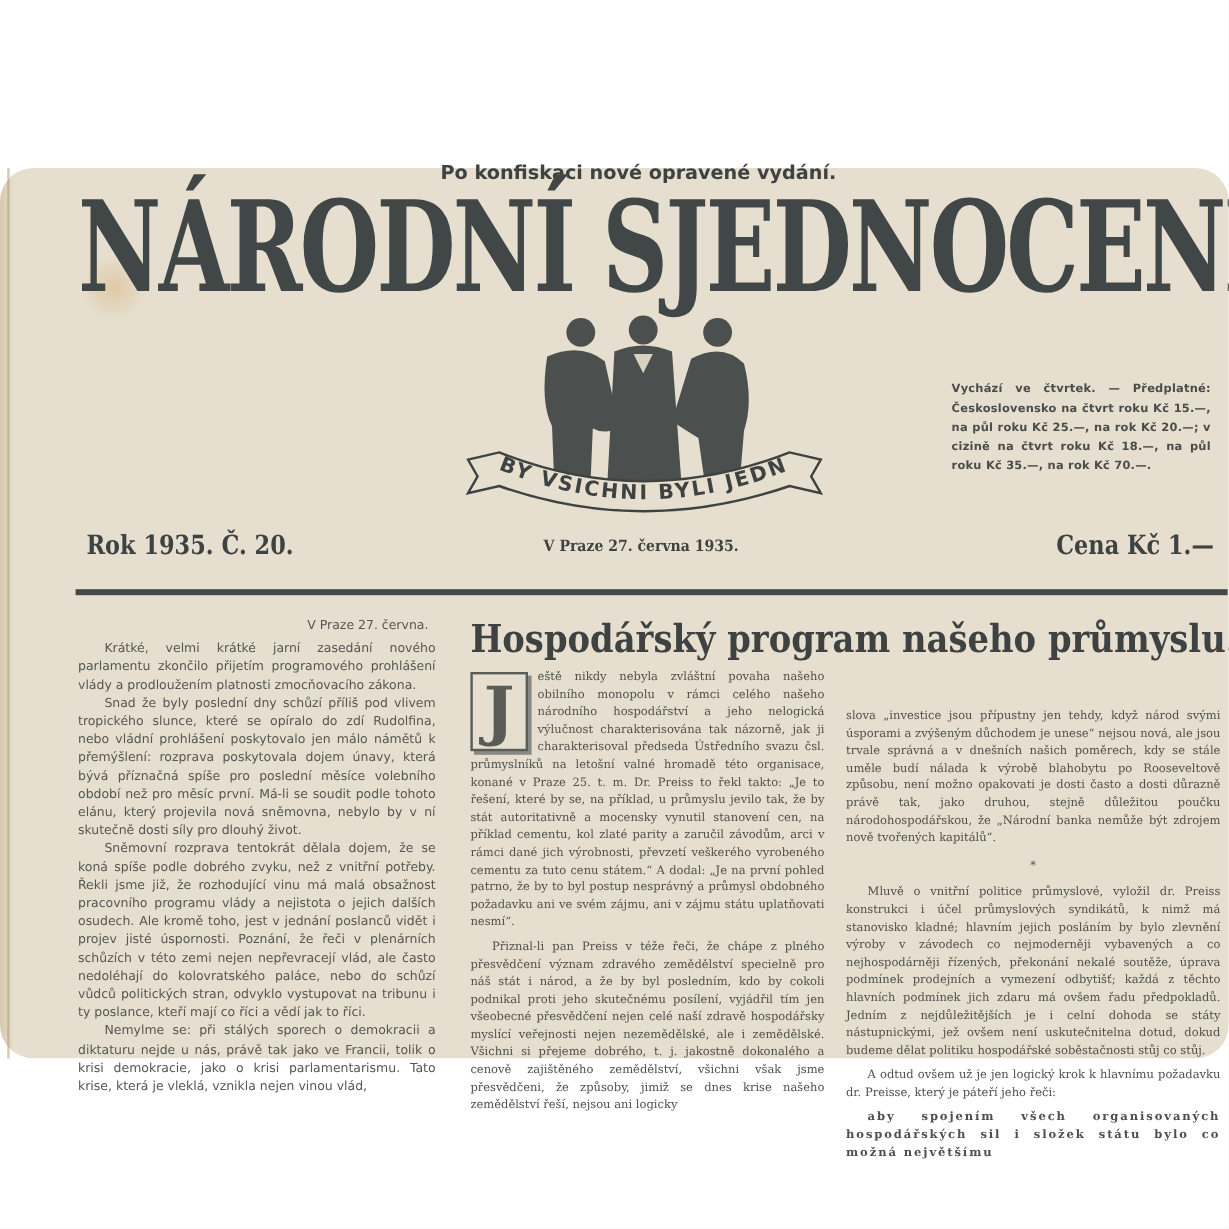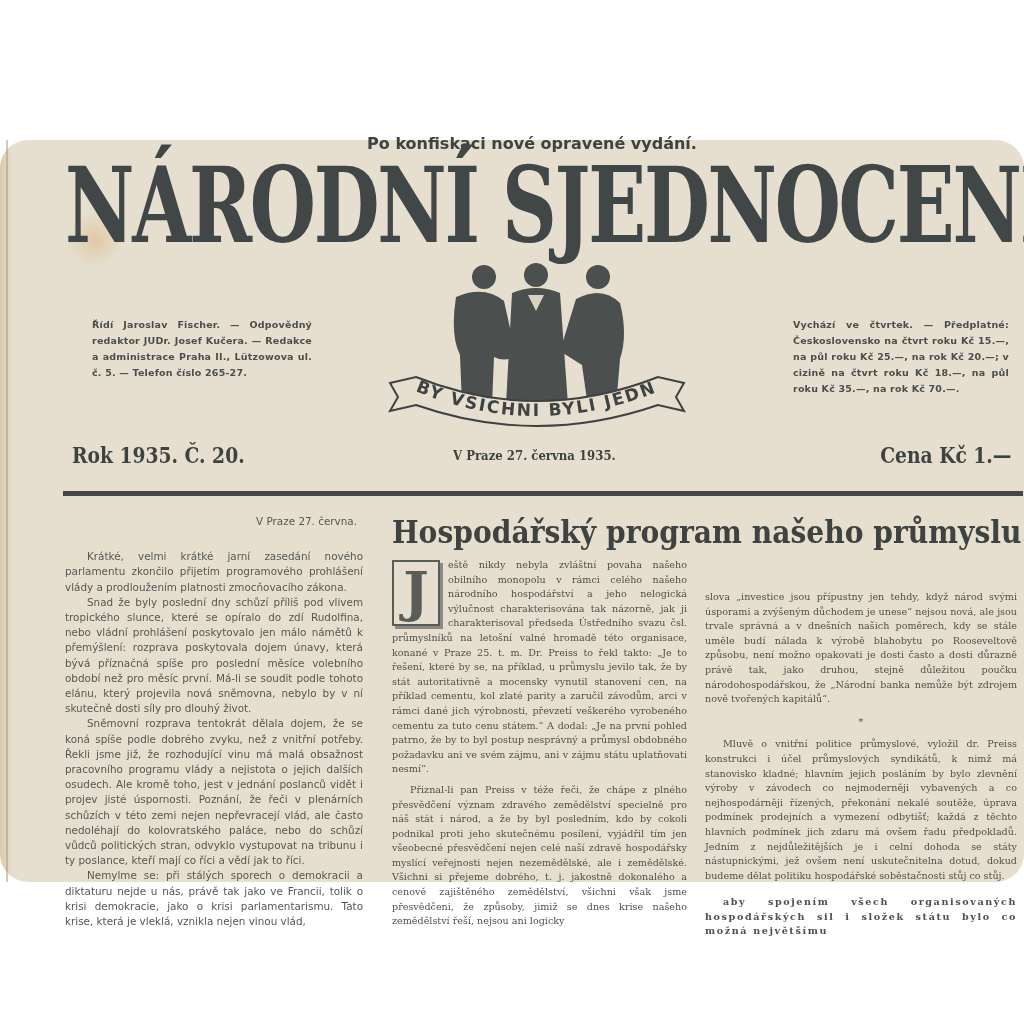--- a/index.html
+++ b/index.html
@@ -42,21 +42,21 @@
   .dateline .cena { position:absolute; right:12px; top:0; font-size:22px; transform:scaleX(0.85); transform-origin:right; }
   .rule { position:absolute; left:63px; top:351px; width:960px; height:5px; background:#444846; }
   .col {
     position:absolute; text-align:justify; color:#4a4c49;
   }
   .col p { margin:0; text-indent:22px; }
   .col-left {
     left:65px; top:374px; width:298px;
     font-family:"DejaVu Sans", sans-serif; font-size:10.4px; line-height:15.2px; color:#555753;
   }
-  .col-left .dl { text-align:right; text-indent:0; padding-right:6px; margin-bottom:20px; }
+  .col-left .dl { text-align:right; text-indent:0; padding-right:6px; margin-bottom:4px; }
   .headline {
     position:absolute; left:392px; top:373px; width:640px;
     font-family:"DejaVu Serif", serif; font-weight:bold; font-size:32px; color:#3e4241;
     transform:scaleX(0.88); transform-origin:left top; white-space:nowrap;
   }
   .col-mid {
     left:392px; top:418px; width:295px;
     font-family:"DejaVu Serif", serif; font-size:9.6px; line-height:14.6px; color:#4e504c;
   }
   .col-mid p { text-indent:18px; }
@@ -78,21 +78,20 @@
 </style>
 </head>
 <body>
 
 <div class="paper">
 
   <div class="kicker">Po konfiskaci nové opravené vydání.</div>
 
   <div class="masthead">NÁRODNÍ SJEDNOCENÍ</div>
 
-  <div class="info info-left">Řídí Jaroslav Fischer. — Odpovědný redaktor JUDr. Josef Kučera. — Redakce a administrace Praha II., Lützowova ul. č. 5. — Telefon číslo 265-27.</div>
 
   <svg class="emblem" viewBox="0 0 322 185">
     <g fill="#4b4f4d">
 
       <circle cx="108" cy="22" r="12"></circle>
       <path d="M80 42 Q108 30 128 46 L140 100 Q130 108 118 102 L116 150 L86 150 L84 100 Q74 80 80 42 Z"></path>
 
       <circle cx="160" cy="20" r="12"></circle>
       <path d="M136 38 Q160 28 184 38 L192 150 L130 150 Z"></path>
       <path d="M152 40 L160 56 L168 40 Z" fill="#d9d2c2"></path>
@@ -133,16 +132,17 @@
     <p style="text-indent:0"><span class="dropcap">J</span><span>eště nikdy nebyla zvláštní povaha našeho obilního monopolu v rámci celého našeho národního hospodářství a jeho nelogická výlučnost charakterisována tak názorně, jak ji charakterisoval předseda Ústředního svazu čsl. průmyslníků na letošní valné hromadě této organisace, konané v Praze 25. t. m. Dr. Preiss to řekl takto: „Je to řešení, které by se, na příklad, u průmyslu jevilo tak, že by stát autoritativně a mocensky vynutil stanovení cen, na příklad cementu, kol zlaté parity a zaručil závodům, arci v rámci dané jich výrobnosti, převzetí veškerého vyrobeného cementu za tuto cenu státem.“ A dodal: „Je na první pohled patrno, že by to byl postup nesprávný a průmysl obdobného požadavku ani ve svém zájmu, ani v zájmu státu uplatňovati nesmí“.</span></p>
     <div class="gap"></div>
     <p>Přiznal-li pan Preiss v téže řeči, že chápe z plného přesvědčení význam zdravého zemědělství specielně pro náš stát i národ, a že by byl posledním, kdo by cokoli podnikal proti jeho skutečnému posílení, vyjádřil tím jen všeobecné přesvědčení nejen celé naší zdravě hospodářsky myslící veřejnosti nejen nezemědělské, ale i zemědělské. Všichni si přejeme dobrého, t. j. jakostně dokonalého a cenově zajištěného zemědělství, všichni však jsme přesvědčeni, že způsoby, jimiž se dnes krise našeho zemědělství řeší, nejsou ani logicky</p>
   </div>
 
   <div class="col col-right">
     <p class="first">slova „investice jsou přípustny jen tehdy, když národ svými úsporami a zvýšeným důchodem je unese“ nejsou nová, ale jsou trvale správná a v dnešních našich poměrech, kdy se stále uměle budí nálada k výrobě blahobytu po Rooseveltově způsobu, není možno opakovati je dosti často a dosti důrazně právě tak, jako druhou, stejně důležitou poučku národohospodářskou, že „Národní banka nemůže být zdrojem nově tvořených kapitálů“.</p>
     <p class="star">*</p>
     <p>Mluvě o vnitřní politice průmyslové, vyložil dr. Preiss konstrukci i účel průmyslových syndikátů, k nimž má stanovisko kladné; hlavním jejich posláním by bylo zlevnění výroby v závodech co nejmoderněji vybavených a co nejhospodárněji řízených, překonání nekalé soutěže, úprava podmínek prodejních a vymezení odbytišť; každá z těchto hlavních podmínek jich zdaru má ovšem řadu předpokladů. Jedním z nejdůležitějších je i celní dohoda se státy nástupnickými, jež ovšem není uskutečnitelna dotud, dokud budeme dělat politiku hospodářské soběstačnosti stůj co stůj.</p>
     <div class="gap"></div>
+    <p>A odtud ovšem už je jen logický krok k hlavnímu požadavku dr. Preisse, který je páteří jeho řeči:</p>
     <div class="gap"></div>
     <p class="spaced">aby spojením všech organisovaných hospodářských sil i složek státu bylo co možná největšímu</p>
   </div>
 </div>
 
 </body></html>

